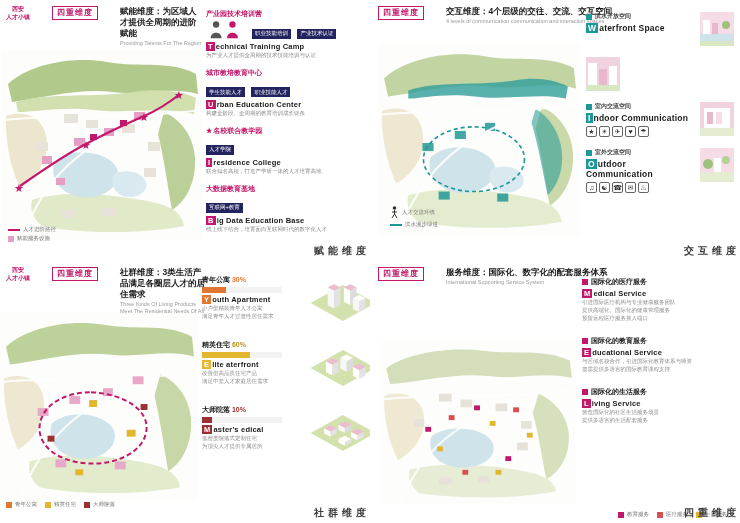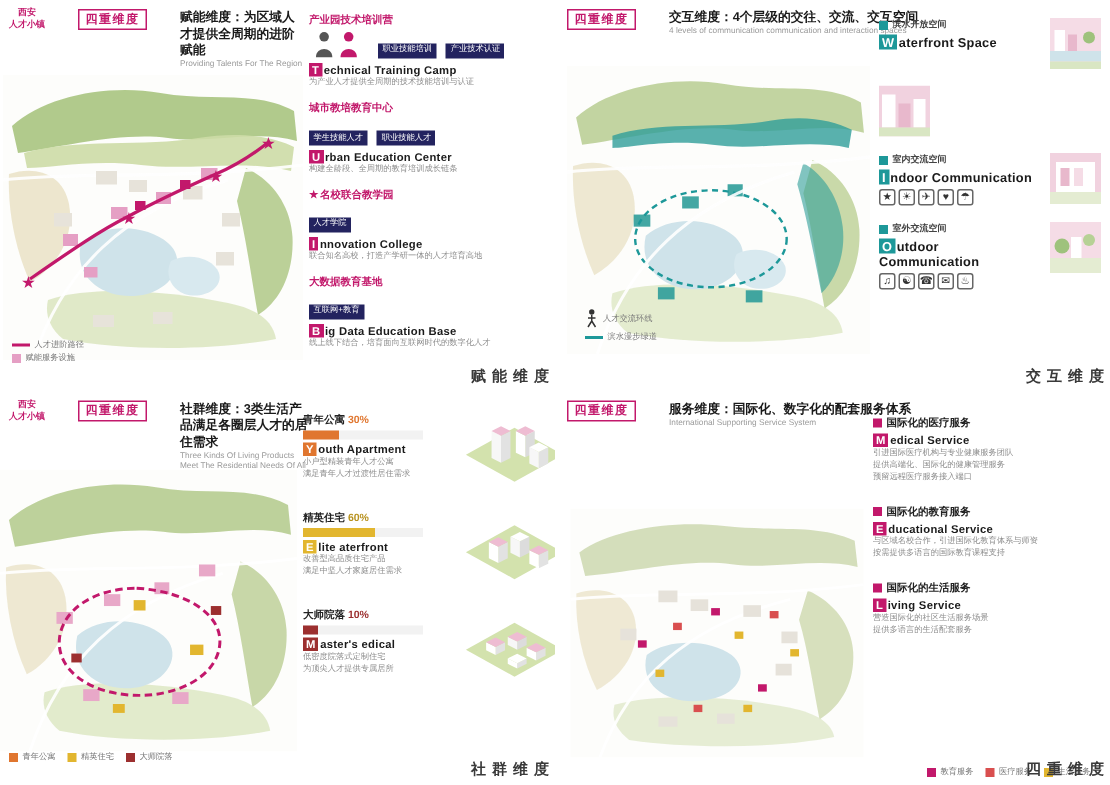--- a/index.html
+++ b/index.html
@@ -180,21 +180,21 @@
         </div>
         <div class="en-label"><span class="init">U</span><span>rban Education Center</span></div>
         <div class="tiny">构建全龄段、全周期的教育培训成长链条</div>
       </div>
 
       <div class="tl-block">
         <div class="cn-title"><span class="star">★</span><span>名校联合教学园</span></div>
         <div>
           <span class="navy-tag">人才学院</span>
         </div>
-        <div class="en-label"><span class="init">I</span><span>nnovation College</span></div>
+        <div class="en-label"><span class="init">I</span><span>residence College</span></div>
         <div class="tiny">联合知名高校，打造产学研一体的人才培育高地</div>
       </div>
 
       <div class="tl-block">
         <div class="cn-title">大数据教育基地</div>
         <div>
           <span class="navy-tag">互联网+教育</span>
         </div>
         <div class="en-label"><span class="init">B</span><span>ig Data Education Base</span></div>
         <div class="tiny">线上线下结合，培育面向互联网时代的数字化人才</div>

